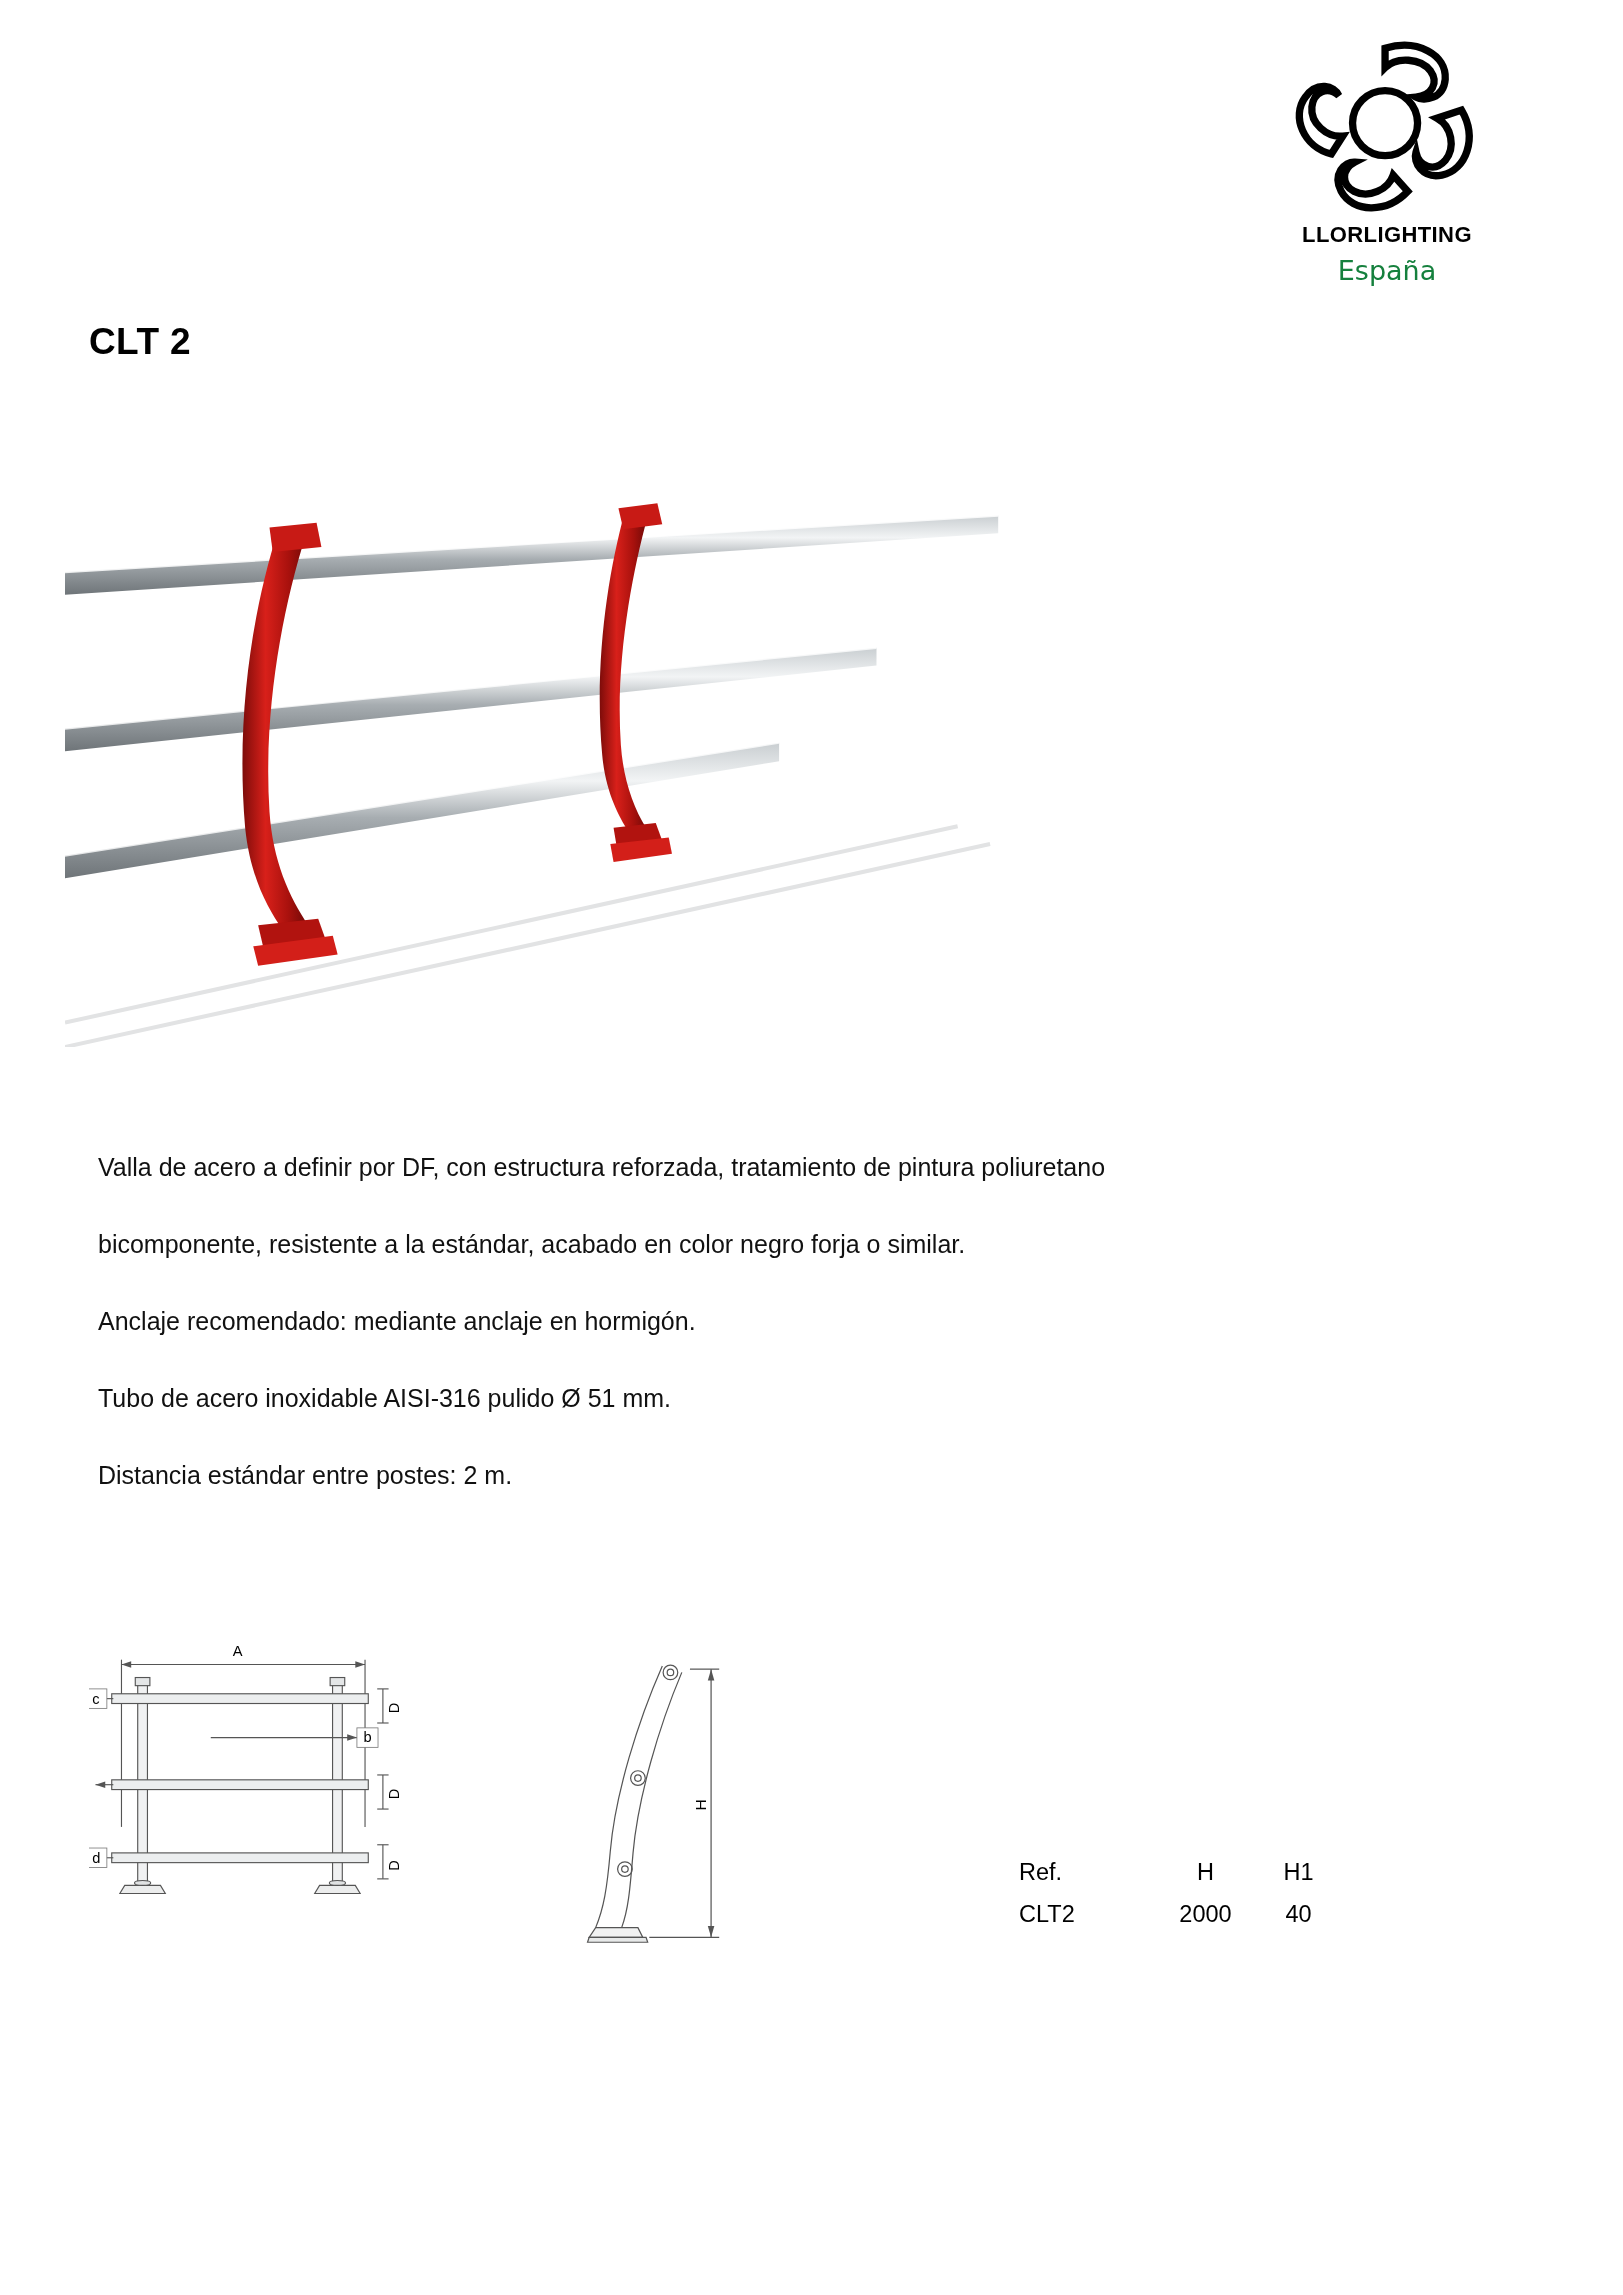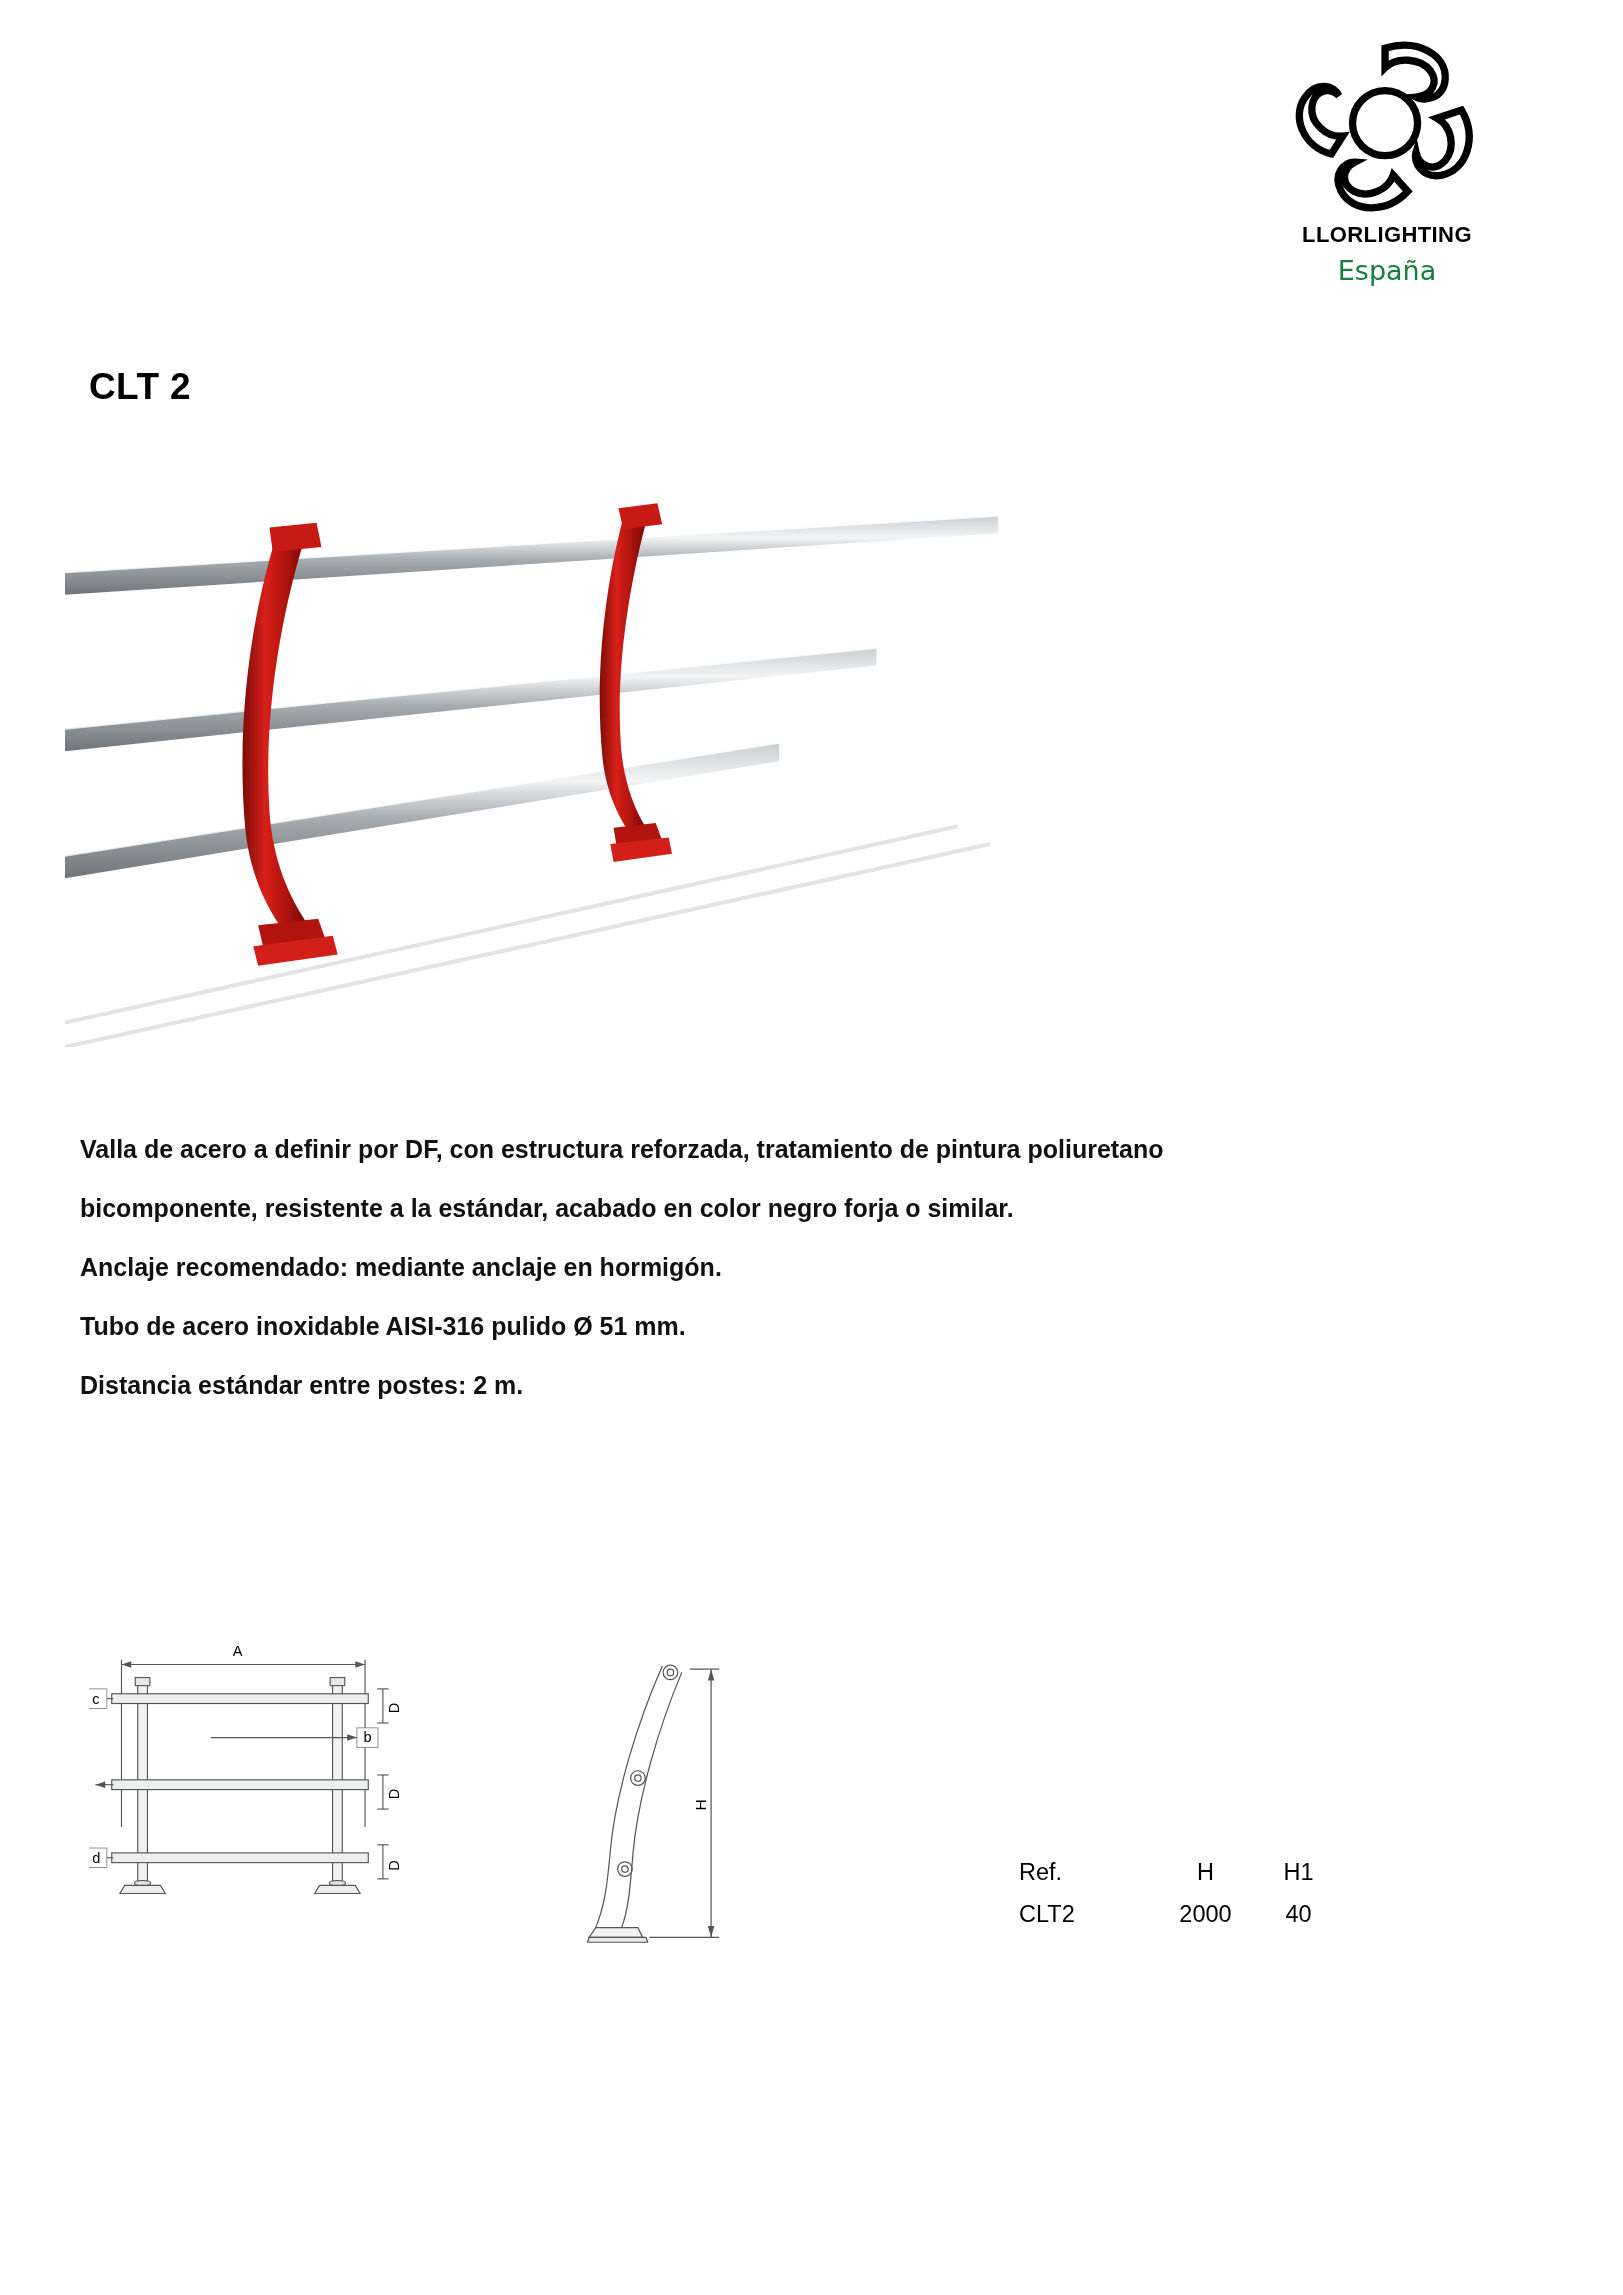--- a/index.html
+++ b/index.html
@@ -45,21 +45,20 @@
   }
 
   
   #page-title {
     position: absolute;
     left: 89px;
     top: 321px;
     font-size: 37px;
     font-weight: bold;
     letter-spacing: 0.4px;
-    margin-top: 45px;
   }
 
   
   #product-photo {
     position: absolute;
     left: 65px;
     top: 487px;
     width: 990px;
     height: 560px;
   }
@@ -68,22 +67,21 @@
   #description {
     position: absolute;
     left: 80px;
     top: 1120px;
     width: 1396px;
     font-size: 25px;
     line-height: 59px;
     color: #111;
   }
   #description p {
-    margin: 0;
-    font-weight: bold;
+    margin: 18px;
   }
 
   
   #drawing-front {
     position: absolute;
     left: 89px;
     top: 1632px;
     width: 479px;
     height: 333px;
   }

